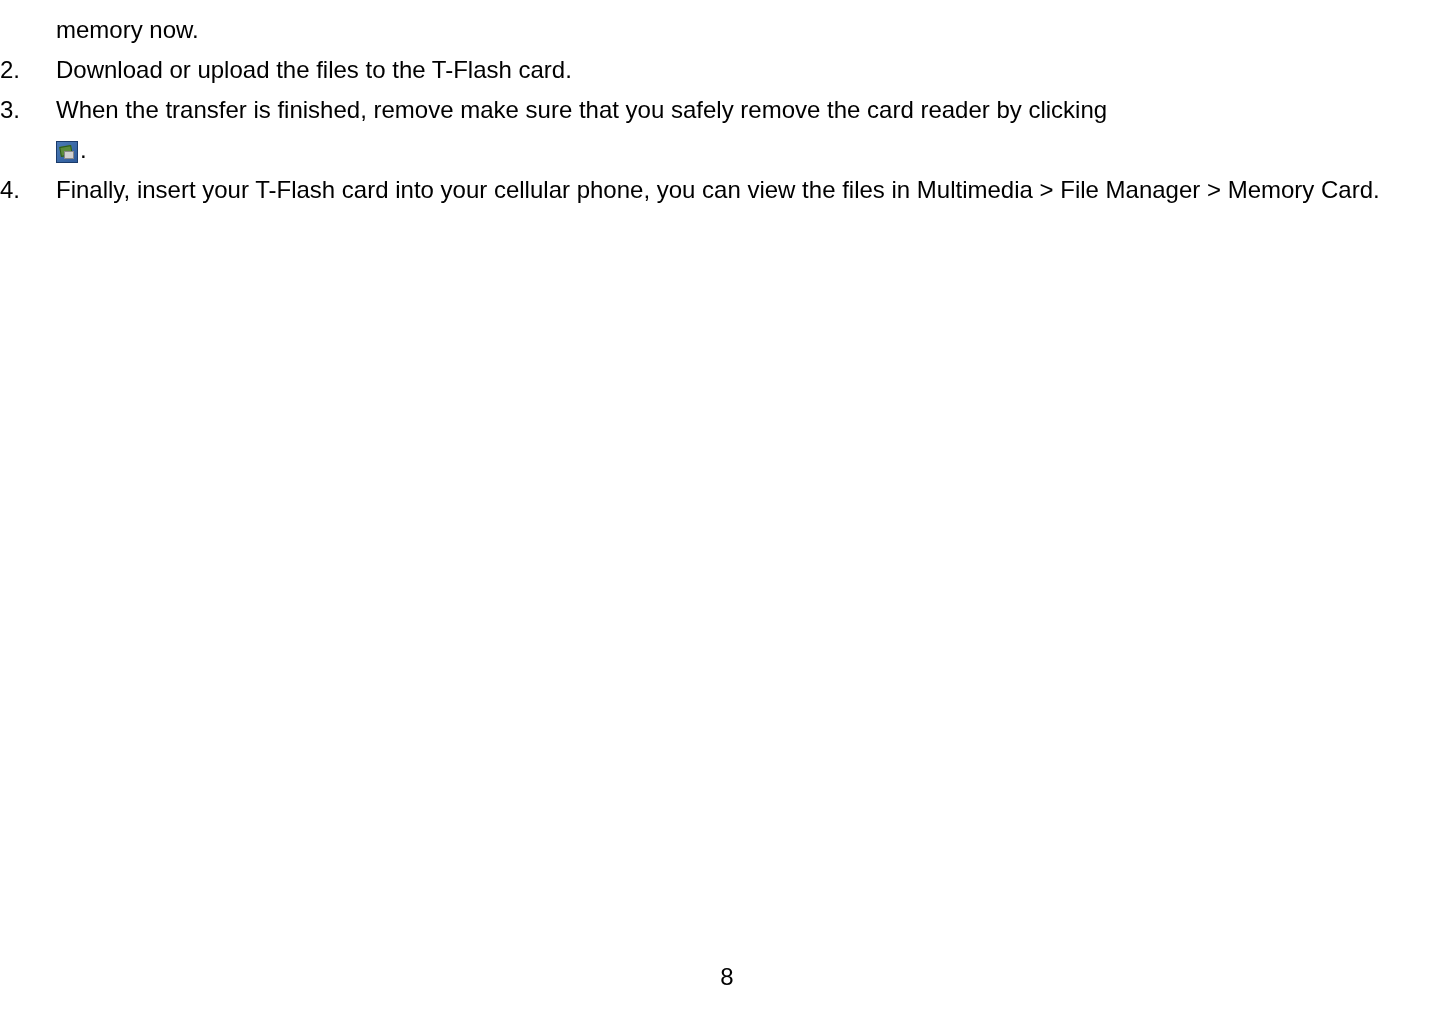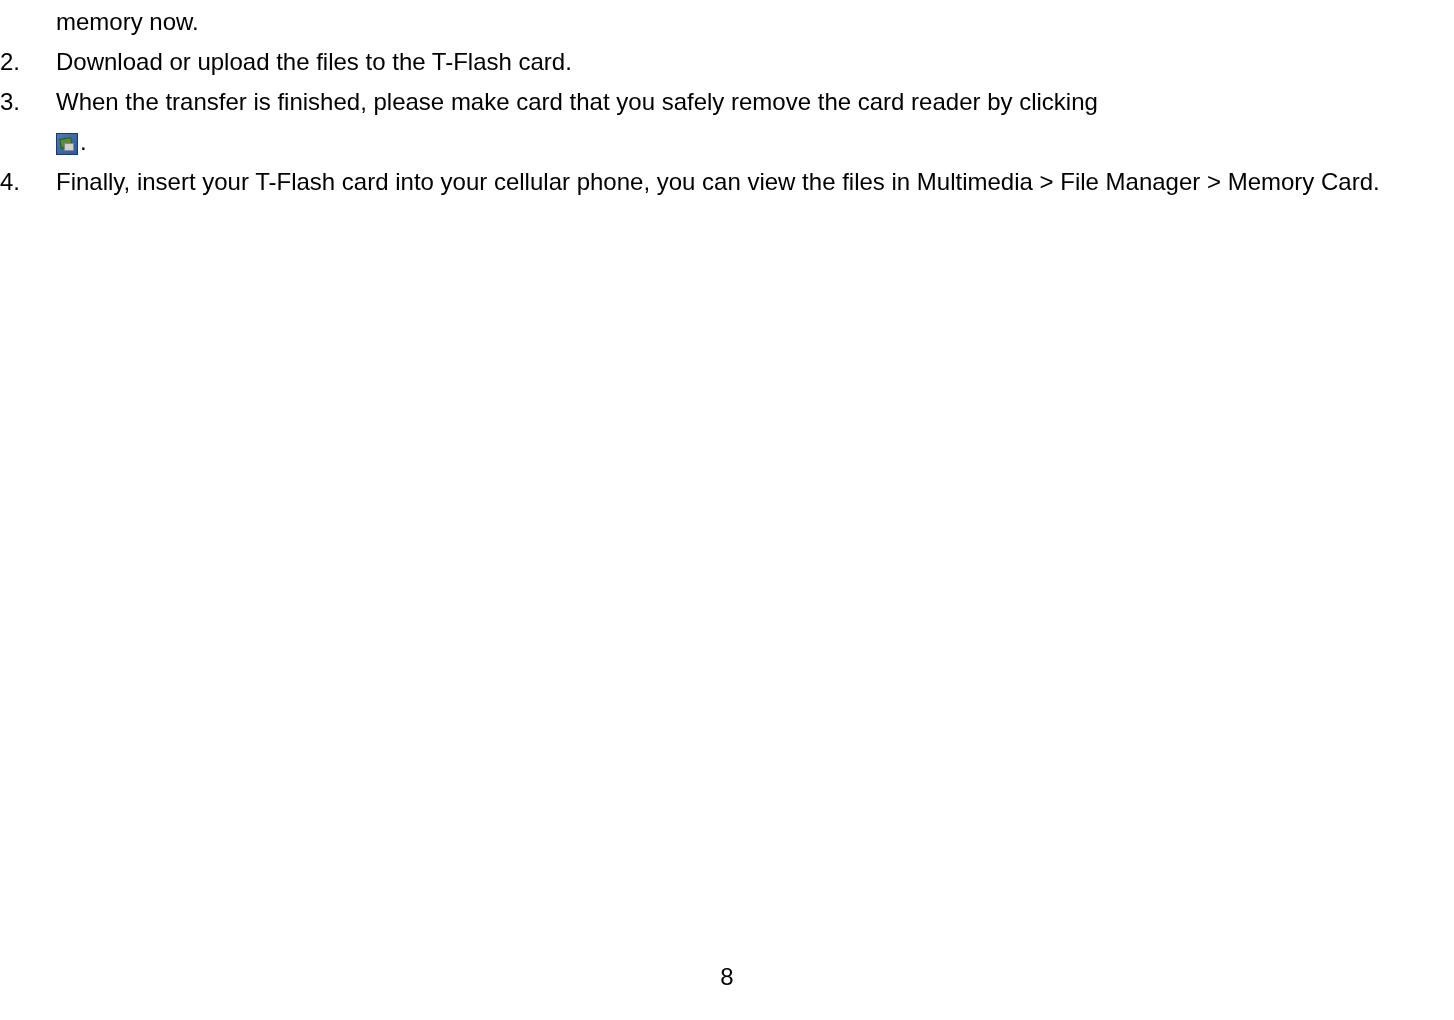--- a/index.html
+++ b/index.html
@@ -12,21 +12,21 @@
       height: 1020px;
       background: #ffffff;
       font-family: Arial, Helvetica, sans-serif;
       font-size: 24px;
       color: #000000;
       position: relative;
       line-height: 1.5;
     }
     .content {
       padding-left: 0;
-      padding-top: 4px;
+      padding-top: 12px;
     }
     .list-item {
       display: flex;
       margin-bottom: 4px;
     }
     .list-number {
       width: 56px;
       flex-shrink: 0;
       padding-left: 0;
     }
@@ -89,21 +89,21 @@
     <span>memory now.</span>
   </div>
 
   <div class="list-item">
     <div class="list-number">2.</div>
     <div class="list-text">Download or upload the files to the T-Flash card.</div>
   </div>
 
   <div class="list-item">
     <div class="list-number">3.</div>
-    <div class="list-text">When the transfer is finished, please make card that you safely remove the card reader by clicking</div>
+    <div class="list-text">When the transfer is finished, remove make sure that you safely remove the card reader by clicking</div>
   </div>
 
   <div class="icon-line">
     <span class="icon-safely-remove"></span><span>.</span>
   </div>
 
   <div class="list-item">
     <div class="list-number">4.</div>
     <div class="list-text">Finally, insert your T-Flash card into your cellular phone, you can view the files in Multimedia &gt; File Manager &gt; Memory Card.</div>
   </div>

